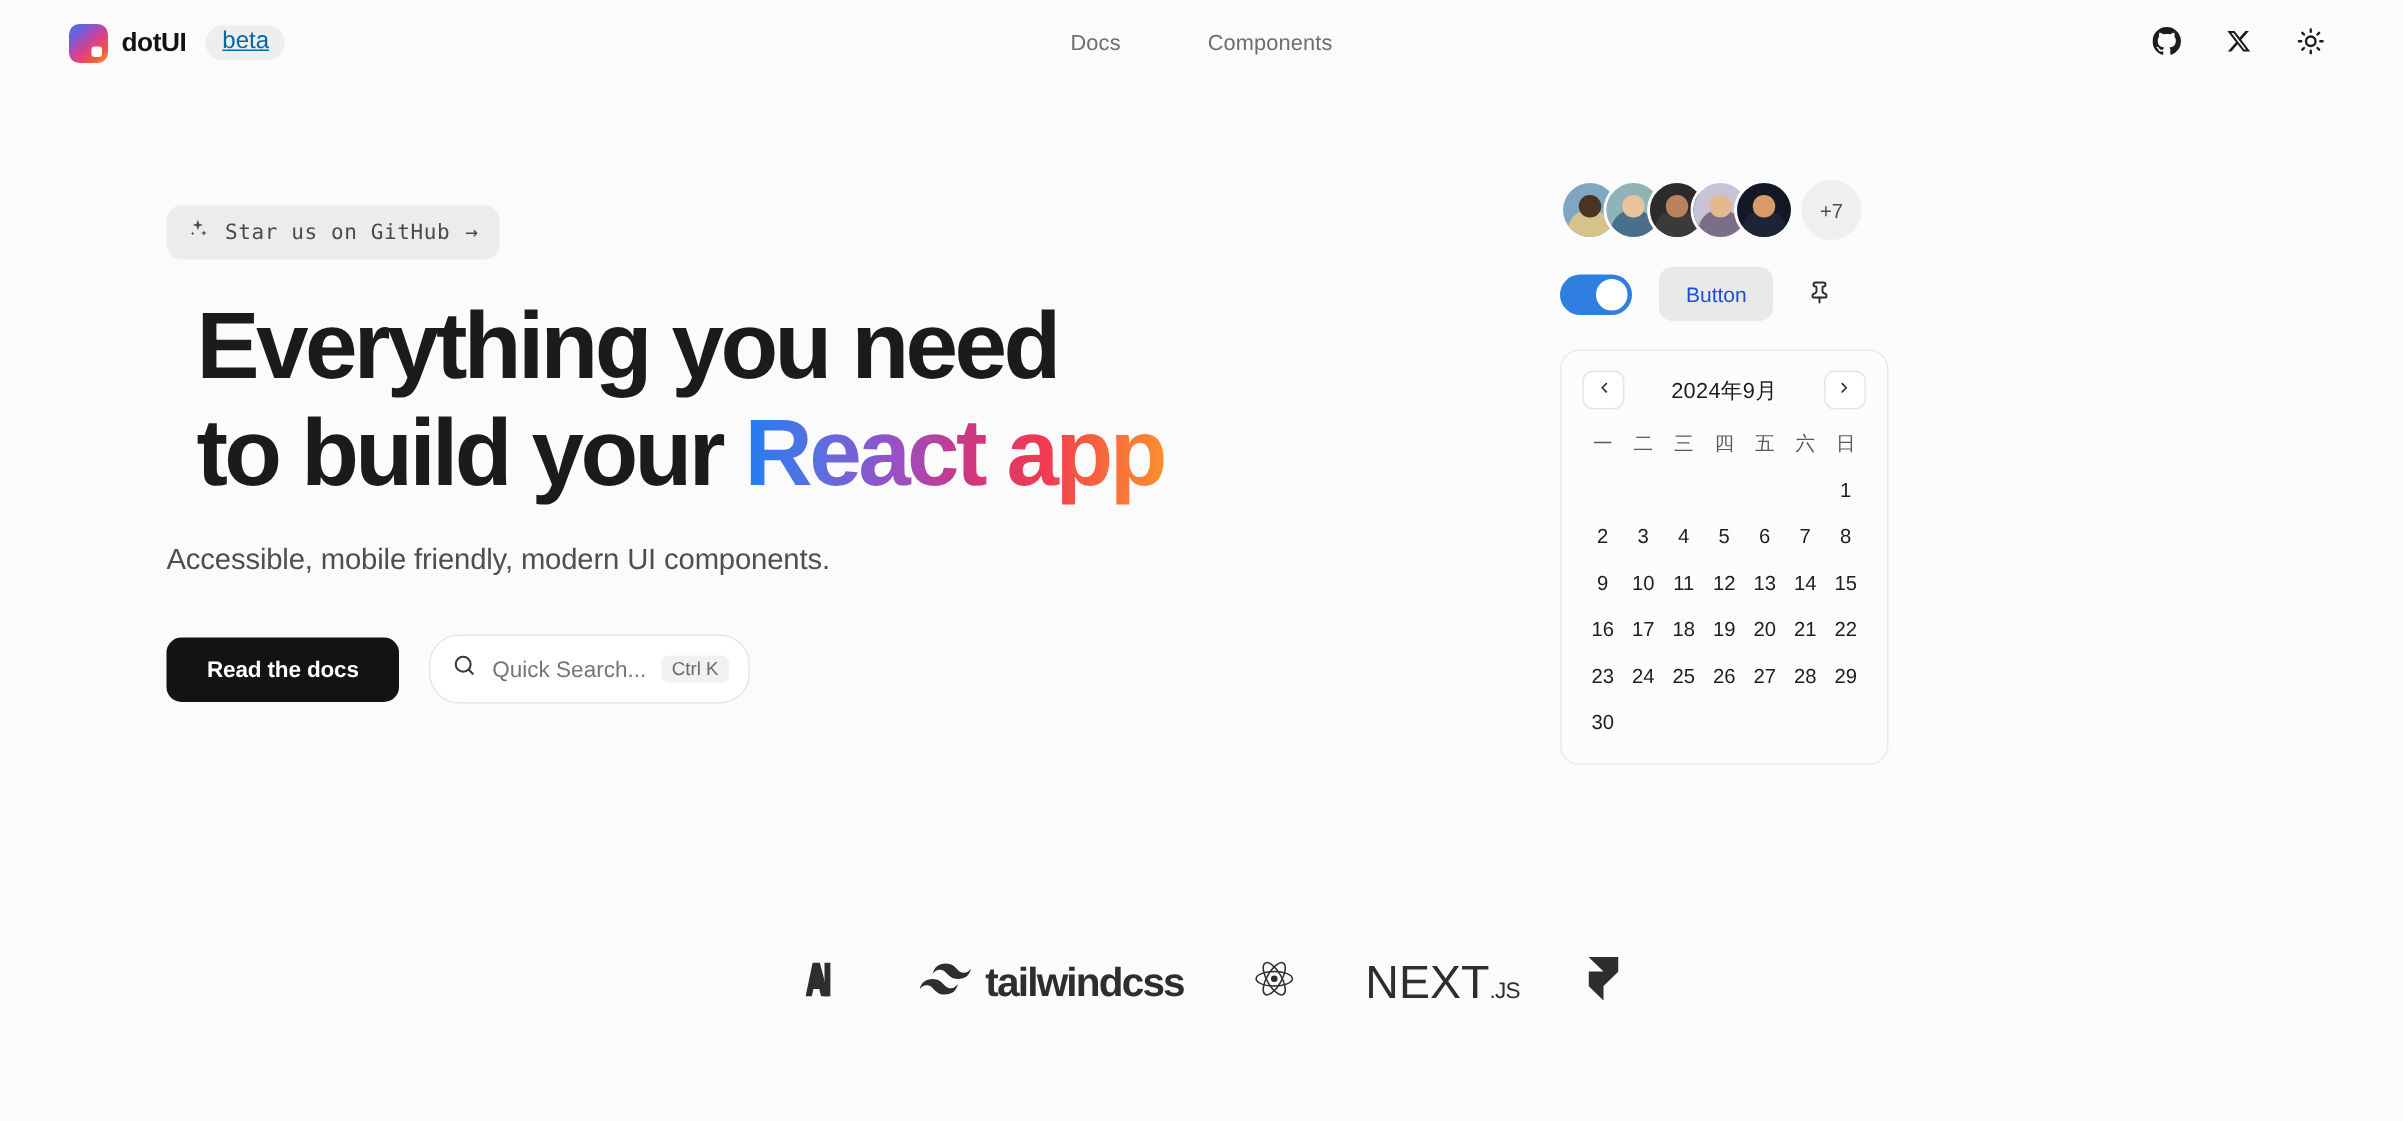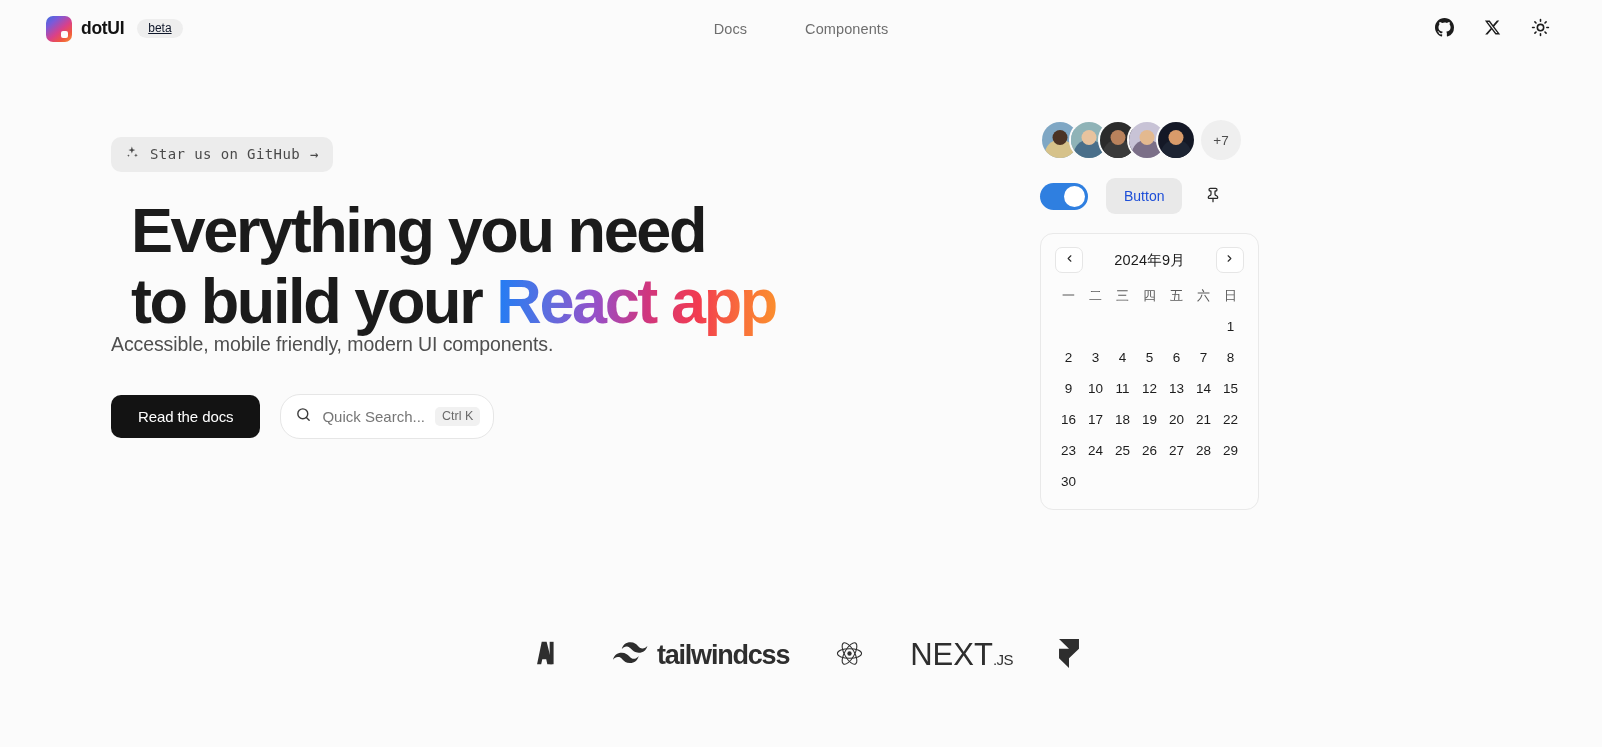--- a/index.html
+++ b/index.html
@@ -53,22 +53,22 @@
   }
 
   .brand-name {
     font-size: 17.5px;
     font-weight: 700;
     letter-spacing: -0.3px;
     color: #121212;
   }
 
   .beta-badge {
-    font-size: 12px;
-    color: #0f172a;
+    font-size: 16px;
+    color: #0369a1;
     background: #eeeeee;
     border-radius: 999px;
     padding: 3px 11px 4px;
     line-height: 1;
     margin-left: 4px;
     text-decoration: underline;
   }
 
   .nav {
     position: absolute;
@@ -152,39 +152,40 @@
       #f9713a 88%,
       #fb8f2e 100%);
     -webkit-background-clip: text;
     background-clip: text;
     -webkit-text-fill-color: transparent;
     color: transparent;
     text-decoration: underline;
   }
 
   .hero-sub {
+    margin-top: 28px;
     font-size: 19.5px;
     color: #4f4f4f;
     letter-spacing: -0.1px;
   }
 
   .hero-cta {
     margin-top: 38px;
     display: flex;
     align-items: center;
     gap: 20px;
   }
 
   .btn-primary {
     background: #131313;
     color: #ffffff;
     border: none;
     border-radius: 10px;
     font-size: 15px;
-    font-weight: 400;
+    font-weight: 700;
     padding: 13px 27px;
     cursor: pointer;
     letter-spacing: -0.1px;
   }
 
   .search-box {
     display: flex;
     align-items: center;
     gap: 10px;
     background: #ffffff;

